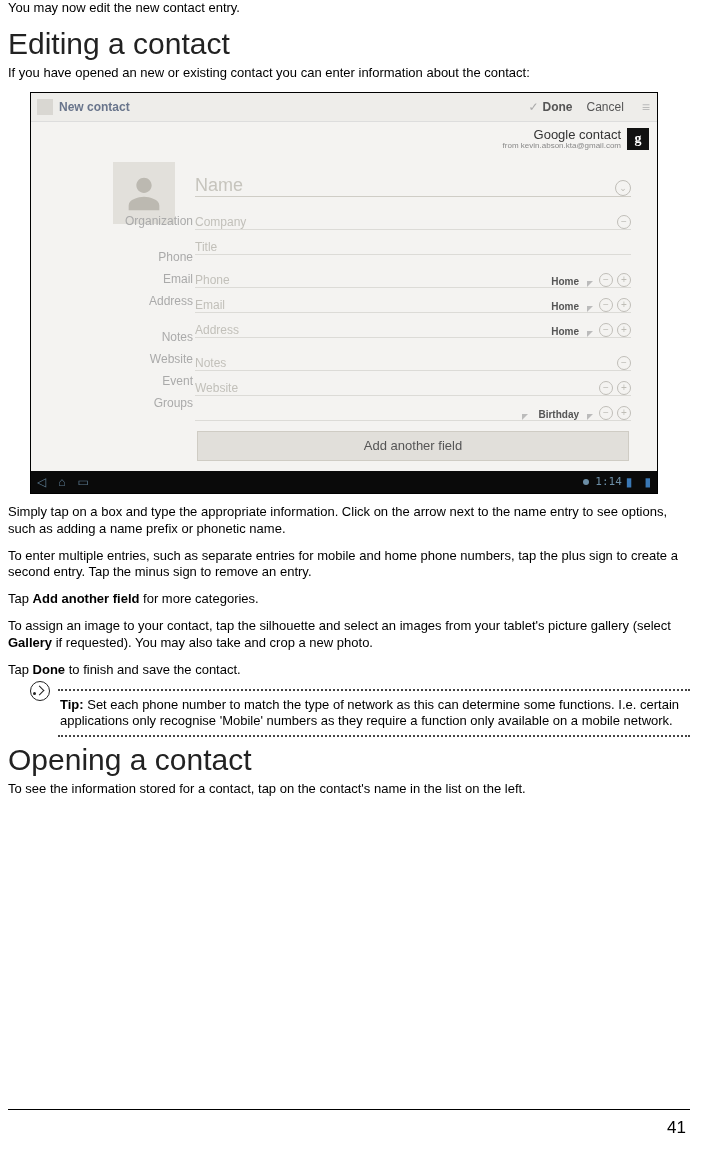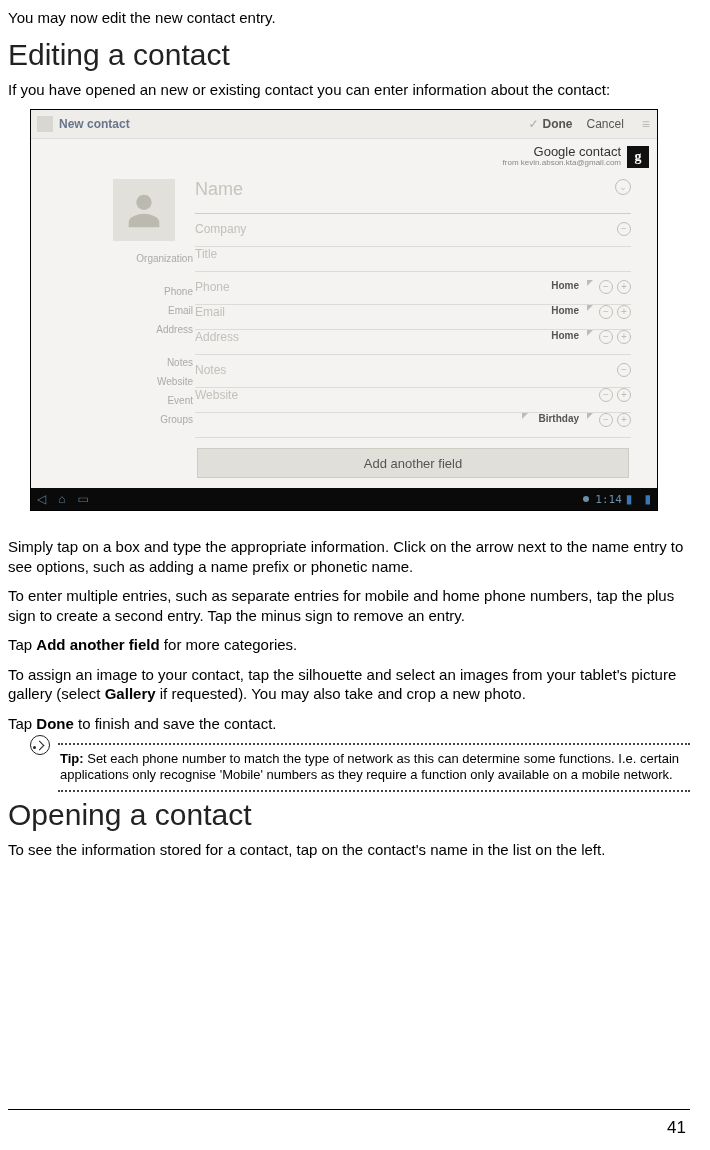--- a/index.html
+++ b/index.html
@@ -7,26 +7,26 @@
     width:710px;
     height:1150px;
     font-family:"Segoe UI",Arial,sans-serif;
     color:#000;
     background:#fff;
     position:relative;
     box-sizing:border-box;
   }
   .page{padding:0 20px 0 8px}
   .indent{margin-left:22px}
-  .para{font-size:15px;line-height:1.3;margin:8px 0 10px 0}
+  .para{font-size:13px;line-height:1.3;margin:0 0 10px 0}
   h2{font-family:"Segoe UI",Arial,sans-serif;font-weight:400;font-size:30px;margin:6px 0 4px 0;color:#222}
   b{font-weight:700}
   
   .shot{
-    border:1px solid #000;width:626px;height:400px;margin:6px 0 26px 22px;
+    border:1px solid #000;width:626px;height:400px;margin:6px 0 10px 22px;
     background:#be185d;display:flex;flex-direction:column;font-size:11px;color:#666;
   }
   .topbar{height:28px;background:#eeedea;display:flex;align-items:center;padding:0 6px;border-bottom:1px solid #ddd}
   .topbar .ticon{width:16px;height:16px;background:#d9d7d2;margin-right:6px;display:inline-block}
   .topbar .title{color:#69758c;font-weight:600;font-size:12px}
   .topbar .sp{flex:1}
   .topbar .done{display:flex;align-items:center;font-weight:700;color:#555;font-size:12px;margin-right:14px}
   .topbar .done::before{content:"✓";color:#aaa;margin-right:4px;font-weight:400}
   .topbar .cancel{font-weight:400;color:#555;font-size:12px;margin-right:18px}
   .topbar .menu{color:#bbb;font-size:14px;letter-spacing:1px}
@@ -35,23 +35,23 @@
   .gheader{position:absolute;top:6px;right:8px;display:flex;align-items:center}
   .gheader .gtext{text-align:right;line-height:1.1}
   .gheader .gtext .a{color:#333;font-weight:400;font-size:13px;display:block}
   .gheader .gtext .b{color:#888;font-size:8px;display:block}
   .gbadge{width:22px;height:22px;background:#111;color:#fff;display:flex;align-items:center;justify-content:center;margin-left:6px;font:700 14px/1 Georgia,serif}
 
   .avatar{position:absolute;left:82px;top:40px;width:62px;height:62px;background:#e2e0db;display:flex;align-items:center;justify-content:center}
   .avatar svg{width:46px;height:46px;fill:#bcb9b1}
 
   .form{position:absolute;left:164px;top:40px;right:26px}
-  .lblcol{position:absolute;left:82px;top:114px;width:80px;text-align:right;display:flex;flex-direction:column;gap:8px;color:#aaa;font-size:10px}
+  .lblcol{position:absolute;left:82px;top:92px;width:80px;text-align:right;display:flex;flex-direction:column;gap:8px;color:#aaa;font-size:12px}
   .lblcol .spacer{height:6px}
-  .row{display:flex;align-items:flex-start;height:24px;border-bottom:1px solid #dcdbd7}
+  .row{display:flex;align-items:flex-end;height:24px;border-bottom:1px solid #dcdbd7}
   .row .ph{flex:1;color:#c2c0ba;font-size:12px}
   .row .val{color:#555;font-weight:700;font-size:10px;margin:0 8px}
   .row .tri2{border-right:6px solid transparent;border-top:6px solid #bbb;margin-right:2px}
   .row .circ{width:12px;height:12px;border:1px solid #c0beb8;border-radius:50%;margin-left:4px;display:flex;align-items:center;justify-content:center;font-size:10px;color:#bfbdb6;line-height:1}
   .divider{height:8px}
   .namebox{height:34px;border-bottom:1px solid #cfcdc6}
   .namebox .ph{font-size:18px;color:#c6c4bd}
   .namebox .chev{width:14px;height:14px;border:1px solid #c0beb8;border-radius:50%;display:flex;align-items:center;justify-content:center;font-size:9px;color:#bfbdb6}
 
   .addbtn{position:absolute;left:166px;right:28px;bottom:10px;height:28px;background:#e1dfda;color:#555;font-size:13px;display:flex;align-items:center;justify-content:center;border:1px solid #cfccc4}

